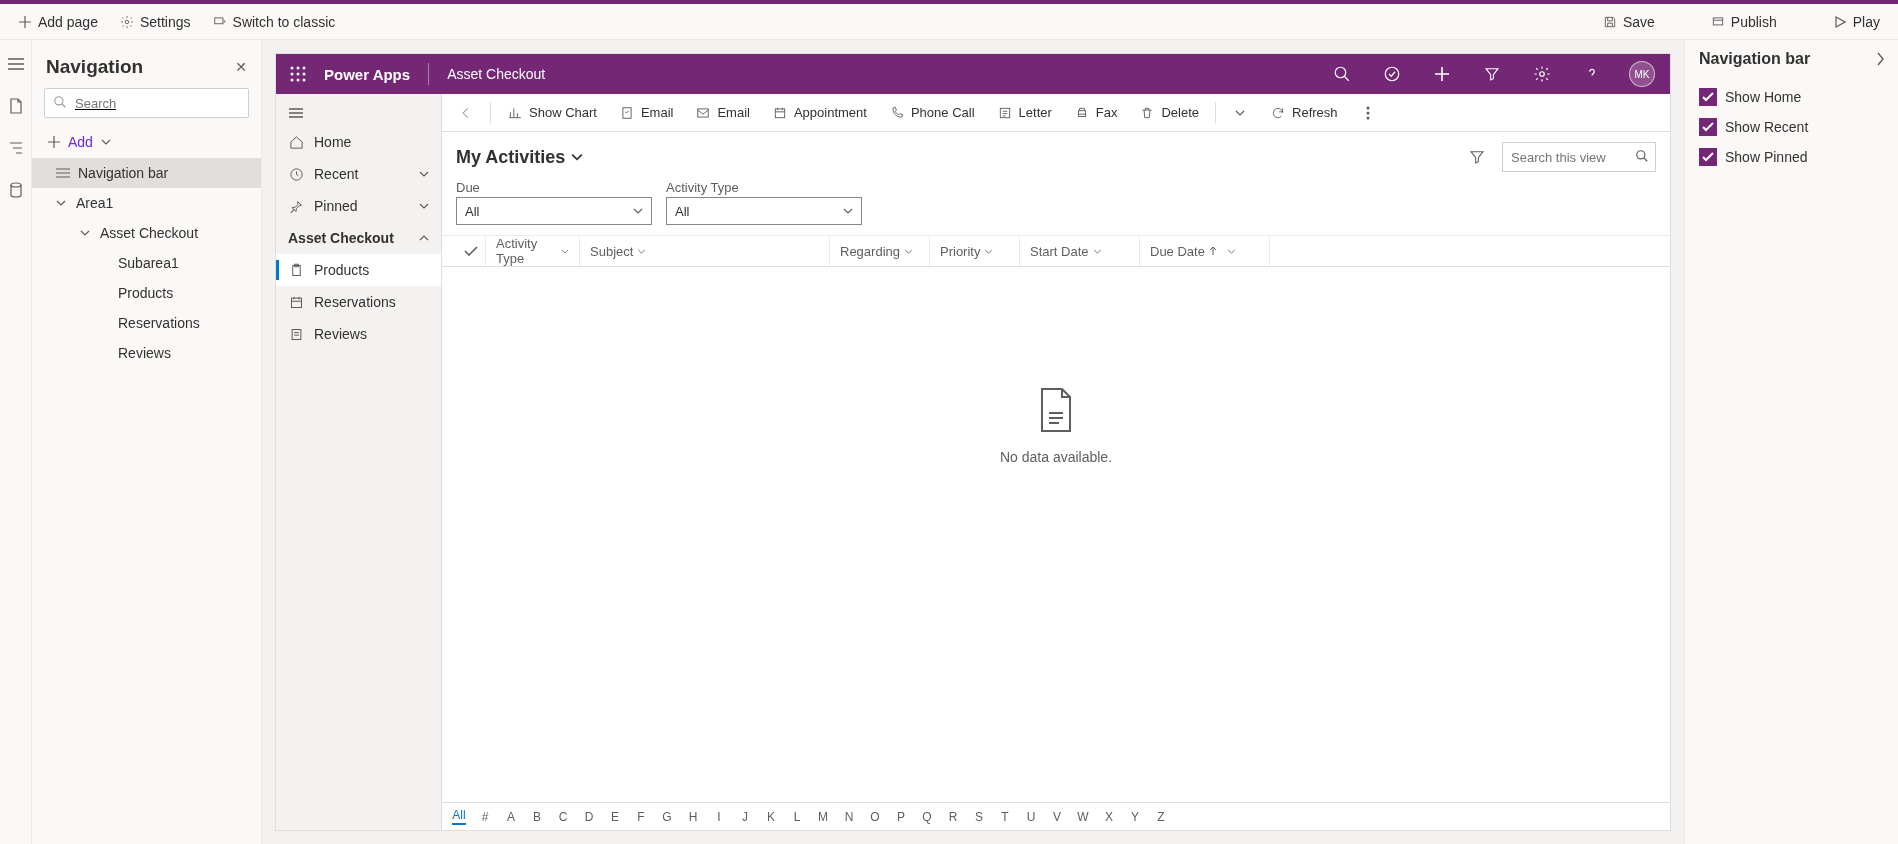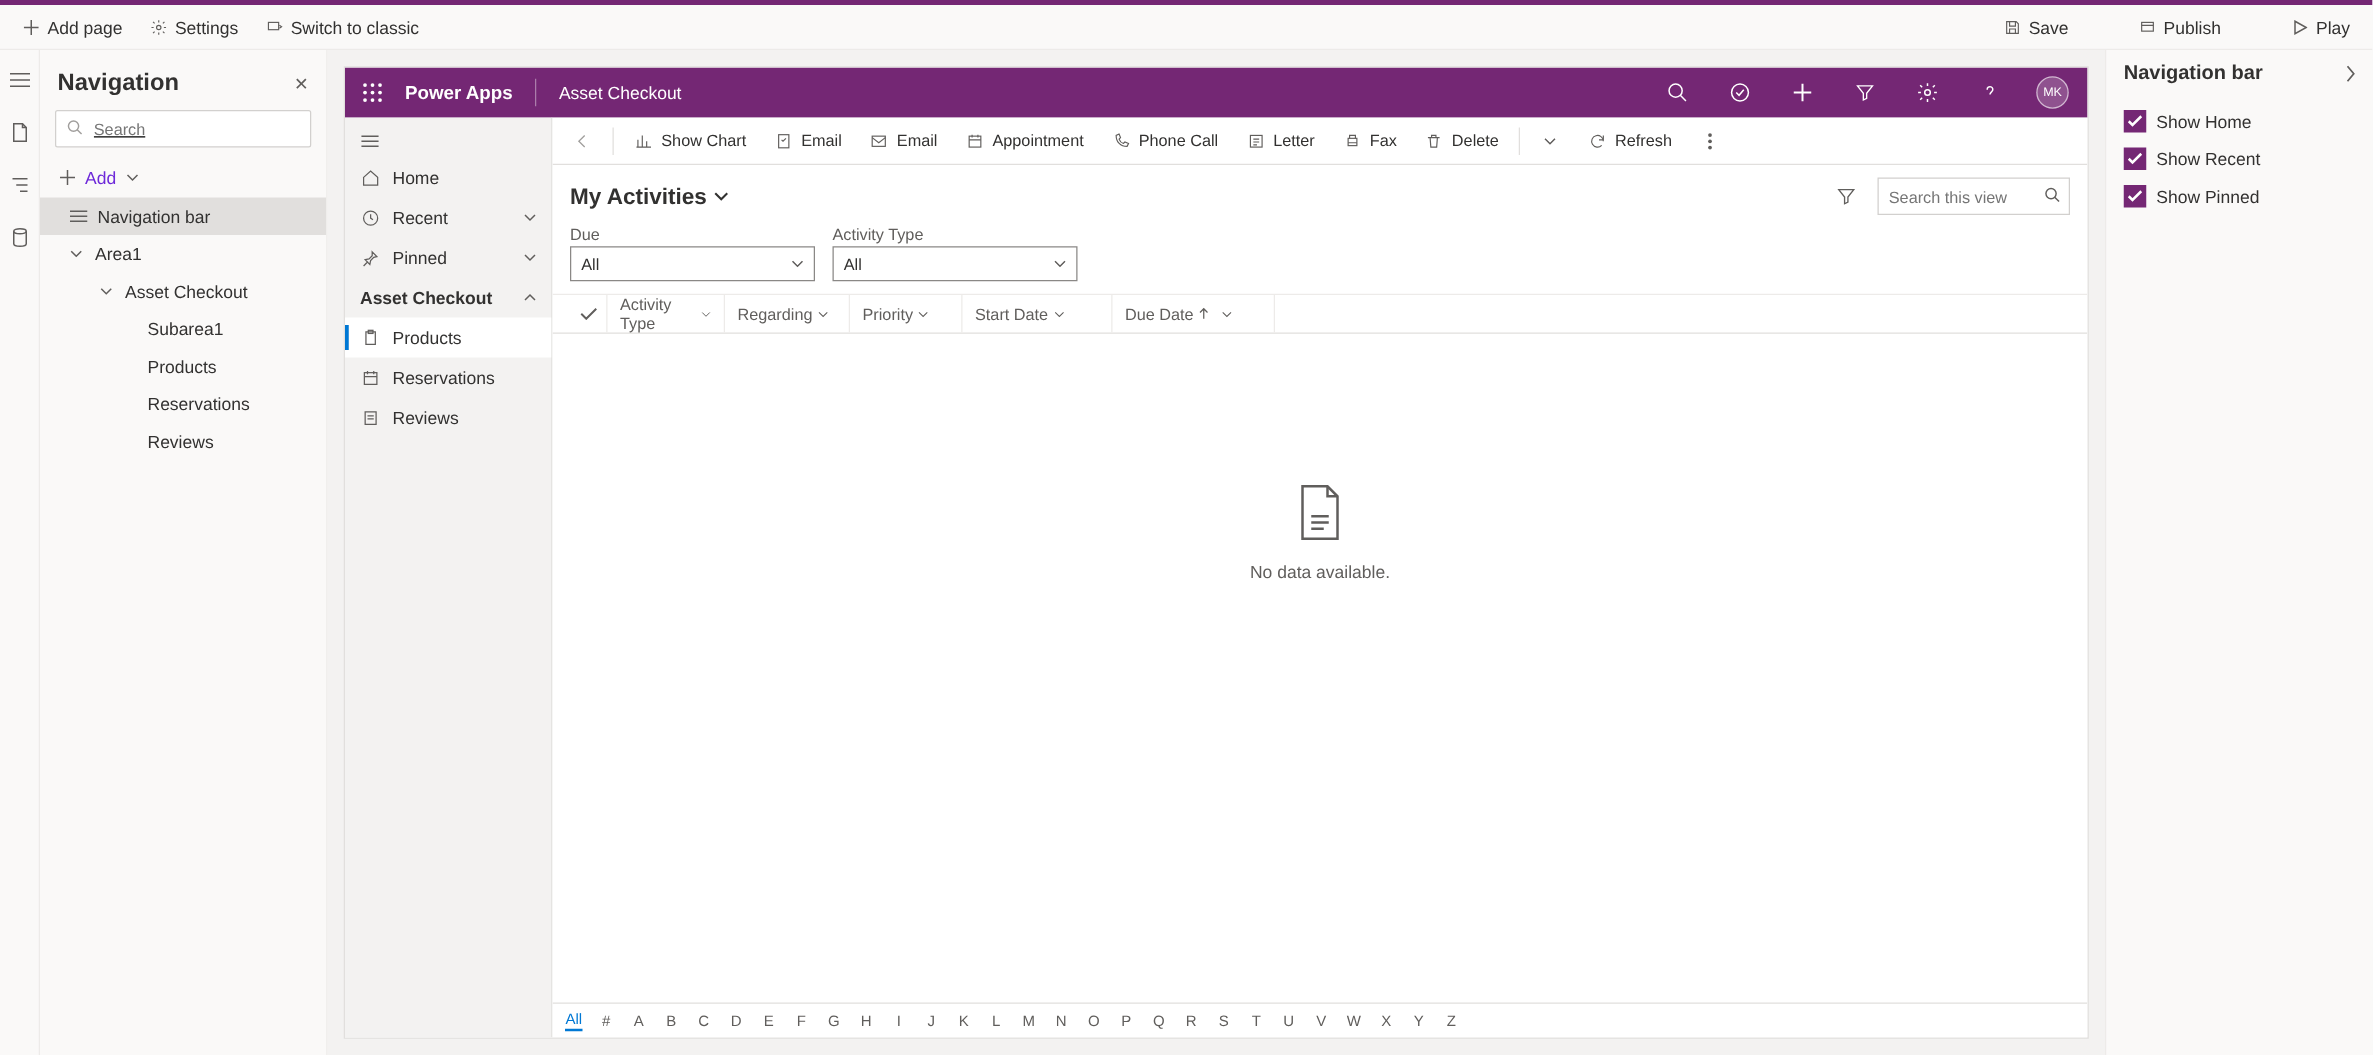--- a/index.html
+++ b/index.html
@@ -566,20 +566,26 @@
           </div>
 
           <div class="gridhead">
             <div class="col check">
                 <svg width="14" height="10" viewBox="0 0 14 10">
                   <path d="M1 5l4 4 8-8" fill="none" stroke="#605e5c" stroke-width="1.6"></path>
                 </svg>
               </div>
             <div class="col" style="width:94px">
                 <span>Activity Type</span>
+                <svg width="9" height="5" viewBox="0 0 10 6">
+                  <path d="M1 1l4 4 4-4" fill="none" stroke="#605e5c"></path>
+                </svg>
+              </div>
+            <div class="col" style="width:250px">
+                <span>Subject</span>
                 <svg width="9" height="5" viewBox="0 0 10 6">
                   <path d="M1 1l4 4 4-4" fill="none" stroke="#605e5c"></path>
                 </svg>
               </div>
             <div class="col" style="width:100px">
                 <span>Regarding</span>
                 <svg width="9" height="5" viewBox="0 0 10 6">
                   <path d="M1 1l4 4 4-4" fill="none" stroke="#605e5c"></path>
                 </svg>
               </div>

